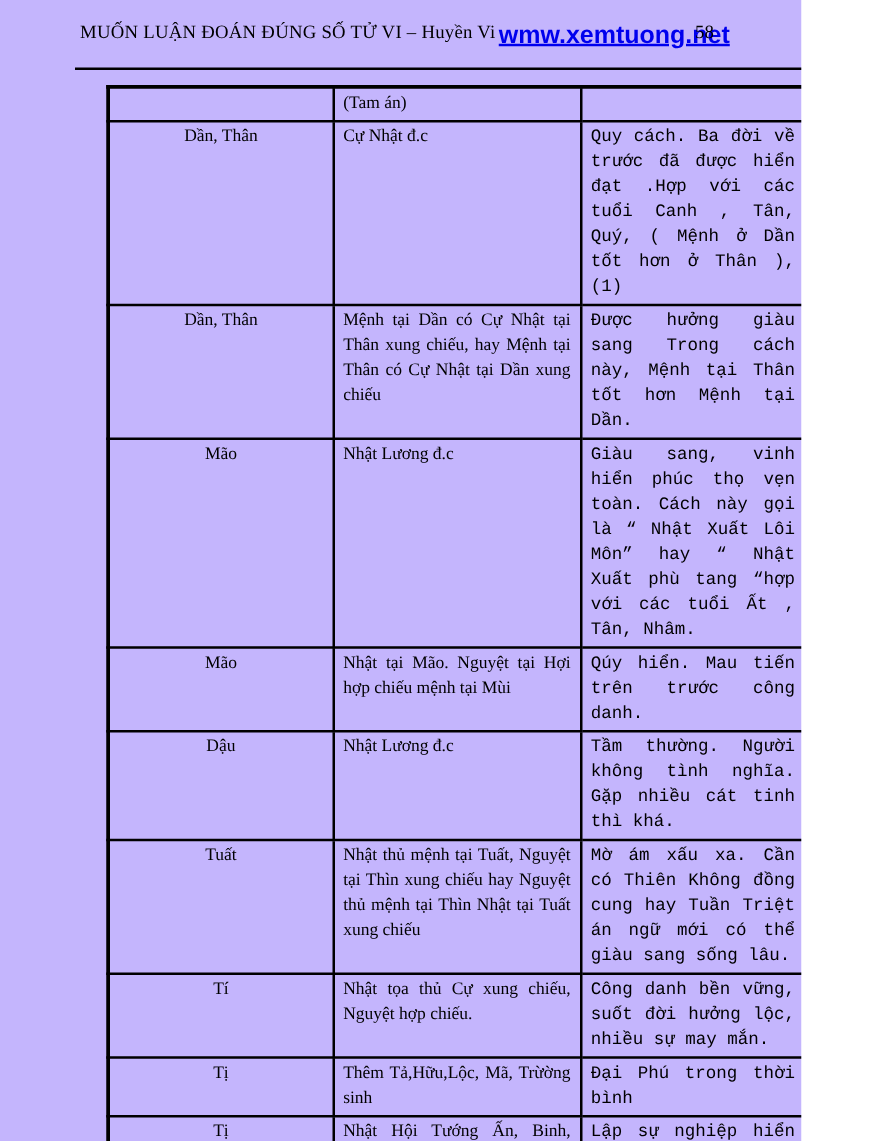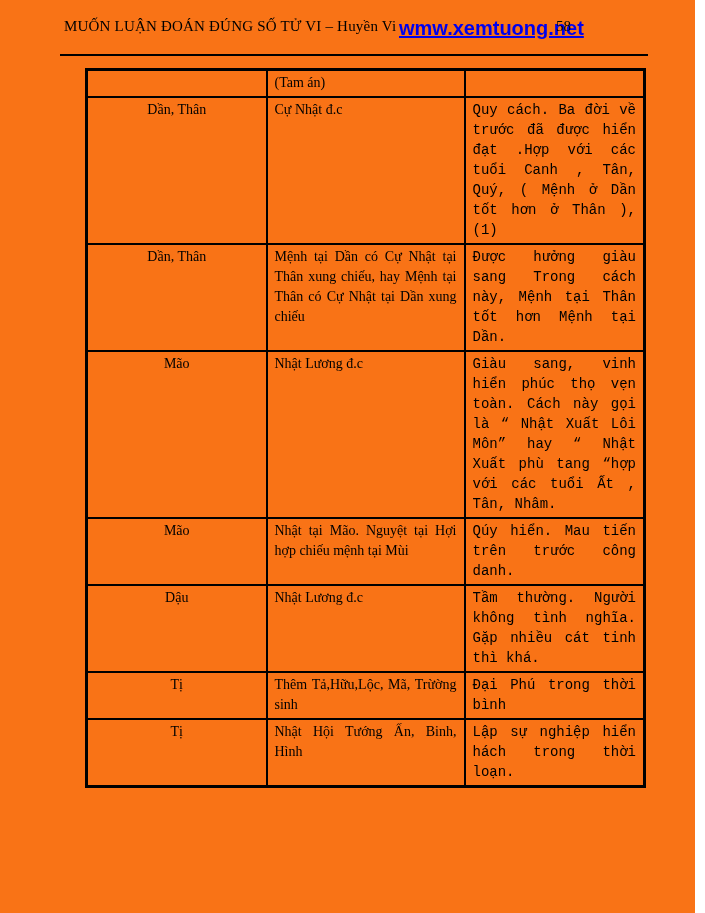--- a/index.html
+++ b/index.html
@@ -1,19 +1,19 @@
 <!DOCTYPE html>
 <html><head>
 <meta charset="utf-8">
 <style>
   html,body{margin:0;padding:0;background:#ffffff;}
   #page{
     position:relative;
-    width:695px;height:913px;
-    background:#f97316;
+    width:641px;height:913px;
+    background:#c4b5fd;
     font-family:"Liberation Serif","DejaVu Serif",serif;
     color:#000;
     overflow:hidden;
   }
   
   #hdr-title{
     position:absolute;left:64px;top:18px;
     font-size:15px;letter-spacing:.2px;white-space:nowrap;
   }
   #hdr-link{
@@ -94,20 +94,30 @@
           <td class="c1">Mão</td>
           <td class="c2">Nhật tại Mão. Nguyệt tại Hợi hợp chiếu mệnh tại Mùi</td>
           <td class="c3">Qúy hiển. Mau tiến trên trước công danh.</td>
         </tr>
         <tr>
           <td class="c1">Dậu</td>
           <td class="c2">Nhật Lương đ.c</td>
           <td class="c3">Tầm thường. Người không tình nghĩa. Gặp nhiều cát tinh thì khá.</td>
         </tr>
         <tr>
+          <td class="c1">Tuất</td>
+          <td class="c2">Nhật thủ mệnh tại Tuất, Nguyệt tại Thìn xung chiếu hay Nguyệt thủ mệnh tại Thìn Nhật tại Tuất xung chiếu</td>
+          <td class="c3">Mờ ám xấu xa. Cần có Thiên Không đồng cung hay Tuần Triệt án ngữ mới có thể giàu sang sống lâu.</td>
+        </tr>
+        <tr>
+          <td class="c1">Tí</td>
+          <td class="c2">Nhật tọa thủ Cự xung chiếu, Nguyệt hợp chiếu.</td>
+          <td class="c3">Công danh bền vững, suốt đời hưởng lộc, nhiều sự may mắn.</td>
+        </tr>
+        <tr>
           <td class="c1">Tị</td>
           <td class="c2">Thêm Tả,Hữu,Lộc, Mã, Trừờng sinh</td>
           <td class="c3">Đại Phú trong thời bình</td>
         </tr>
         <tr>
           <td class="c1">Tị</td>
           <td class="c2">Nhật Hội Tướng Ấn, Binh, Hình</td>
           <td class="c3">Lập sự nghiệp hiển hách trong thời loạn.</td>
         </tr>
       </tbody>

